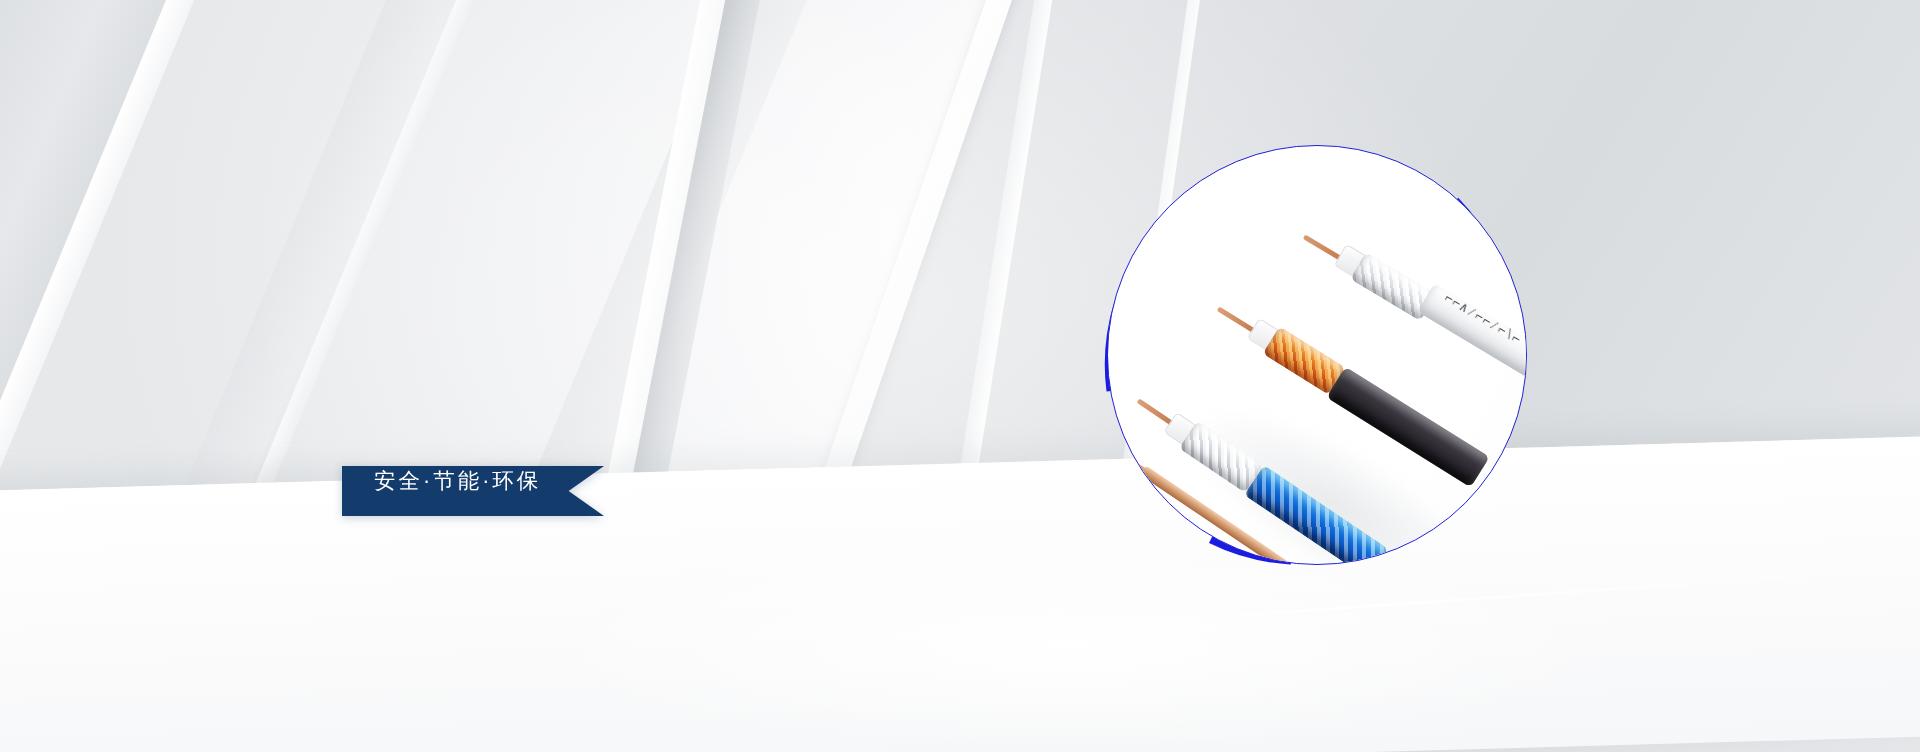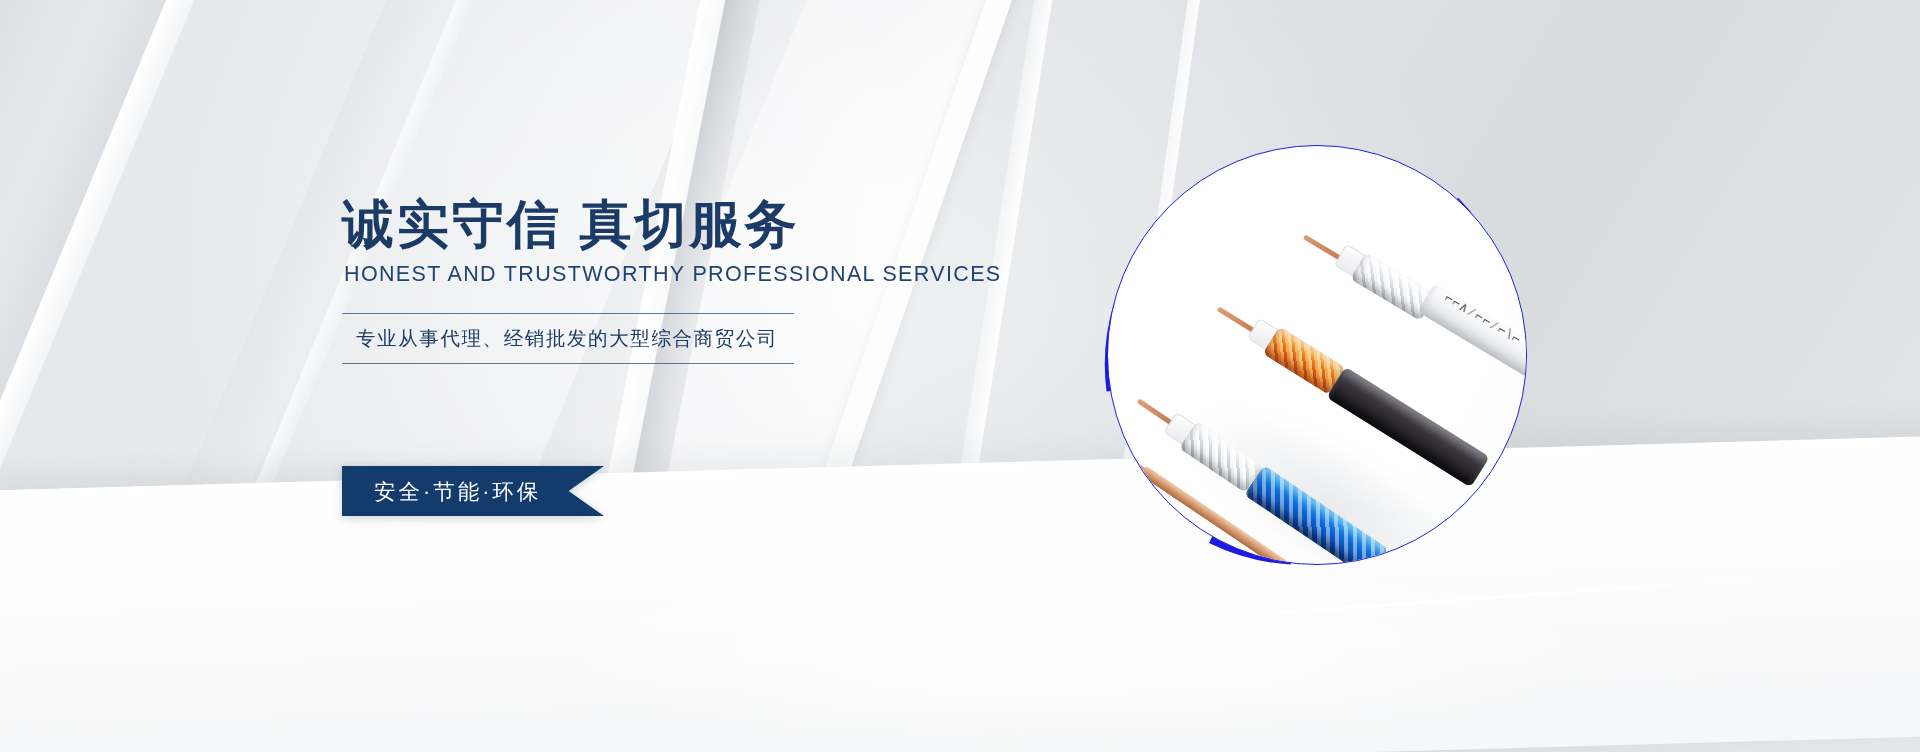--- a/index.html
+++ b/index.html
@@ -189,21 +189,21 @@
     position:absolute;
     left:342px; top:466px;
     width:262px; height:50px;
     filter:drop-shadow(0 2px 5px rgba(20,50,90,.22));
   }
   .badge-shape{
     width:100%;height:100%;
     background:#133b6c;
     -webkit-clip-path:polygon(0 0,100% 0,86.5% 50%,100% 100%,0 100%);
     clip-path:polygon(0 0,100% 0,86.5% 50%,100% 100%,0 100%);
-    display:flex;align-items:center;
+    display:flex;align-items:flex-start;
   }
   .badge-text{
     color:#fff;
     font-size:21.5px;
     letter-spacing:3px;
     padding-left:32px;
     white-space:nowrap;
   }
 
   
@@ -410,31 +410,20 @@
     <div class="pillar pillar-1"></div>
     <div class="pillar pillar-2"></div>
     <div class="pillar pillar-3"></div>
 
     <div class="floor"></div>
     <div class="floor-glow"></div>
     <div class="floor-line"></div>
     <div class="vignette"></div>
   </div>
 
-  <div class="copy">
-    <h1 class="headline">诚实守信 真切服务</h1>
-
-    <div class="subhead">HONEST AND TRUSTWORTHY PROFESSIONAL SERVICES</div>
-
-    <div class="rule-wrap">
-      <div class="rule"></div>
-      <div class="desc">专业从事代理、经销批发的大型综合商贸公司</div>
-      <div class="rule"></div>
-    </div>
-  </div>
 
   <div class="badge-wrap">
     <div class="badge-shape">
       <span class="badge-text">安全·节能·环保</span>
     </div>
   </div>
 
   <div class="medallion">
 
     <svg class="arc-svg" viewBox="0 0 464 464">

